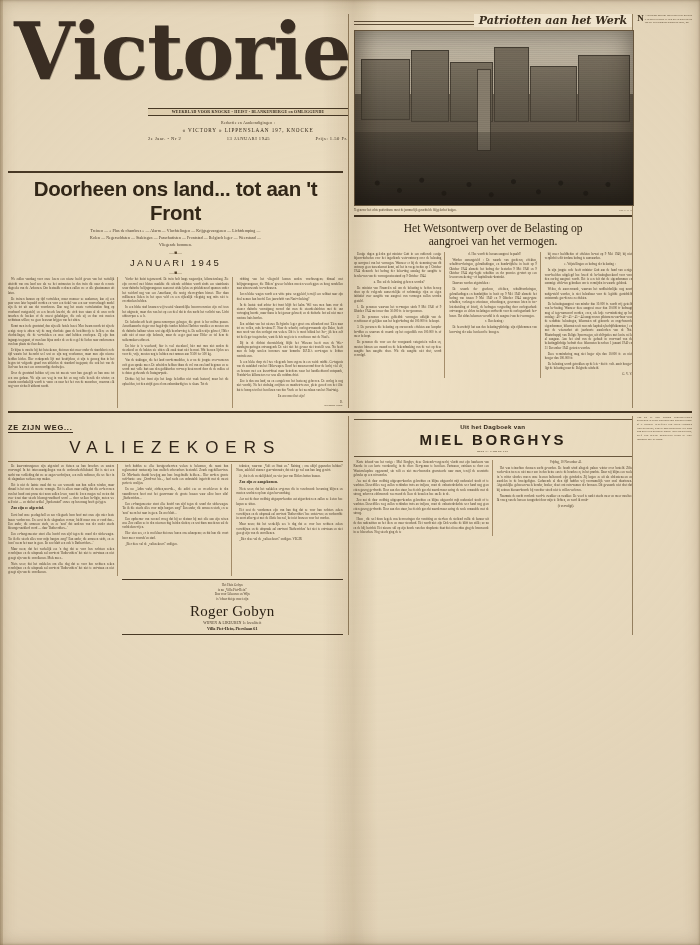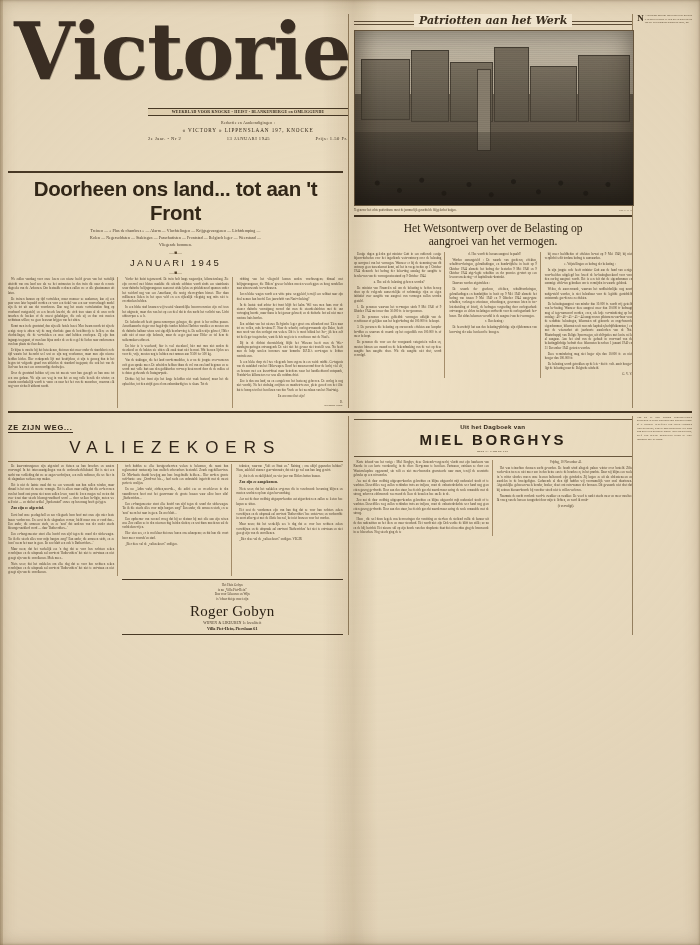--- a/index.html
+++ b/index.html
@@ -48,21 +48,21 @@
       font-size:20.5px;letter-spacing:-.3px;color:#332819;text-align:center;
       margin:4px 0 3px;}
   .h-kicker{font-size:3.9px;text-align:center;color:#443626;line-height:1.75;
       letter-spacing:.1px;}
   .dingbat{text-align:center;font-size:5px;color:#5a4830;line-height:1;margin:2px 0;}
   .h-date{font-family:"Liberation Sans",sans-serif;font-size:9.5px;
       letter-spacing:2.2px;text-align:center;color:#33281a;margin:1px 0 2px;}
 
   
   .script-hd{font-family:"DejaVu Serif",serif;font-style:italic;font-weight:bold;
-      font-size:11px;color:#3b2f20;text-align:center;position:relative;}
+      font-size:11px;color:#3b2f20;text-align:right;position:relative;}
   .script-hd span{position:relative;z-index:2;background:#efe3cc;padding:0 5px;}
   .script-hd:before{content:"";position:absolute;left:0;right:0;top:50%;
       border-top:1px solid #5d4c35;border-bottom:1px solid #5d4c35;height:2px;z-index:1;}
   .photo{position:relative;width:100%;height:174px;overflow:hidden;
       border:1px solid #6a5941;background:#8d8478;margin-top:3px;}
   .ph-sky{position:absolute;left:0;right:0;top:0;height:38%;
       background:linear-gradient(180deg,#cfc8ba,#b3aa99);}
   .ph-ground{position:absolute;left:0;right:0;bottom:0;height:64%;
       background:linear-gradient(180deg,#6e6557,#5a5247 60%,#4d463c);}
   .ph-bld{position:absolute;background:linear-gradient(180deg,#7d7567,#5f584c);

